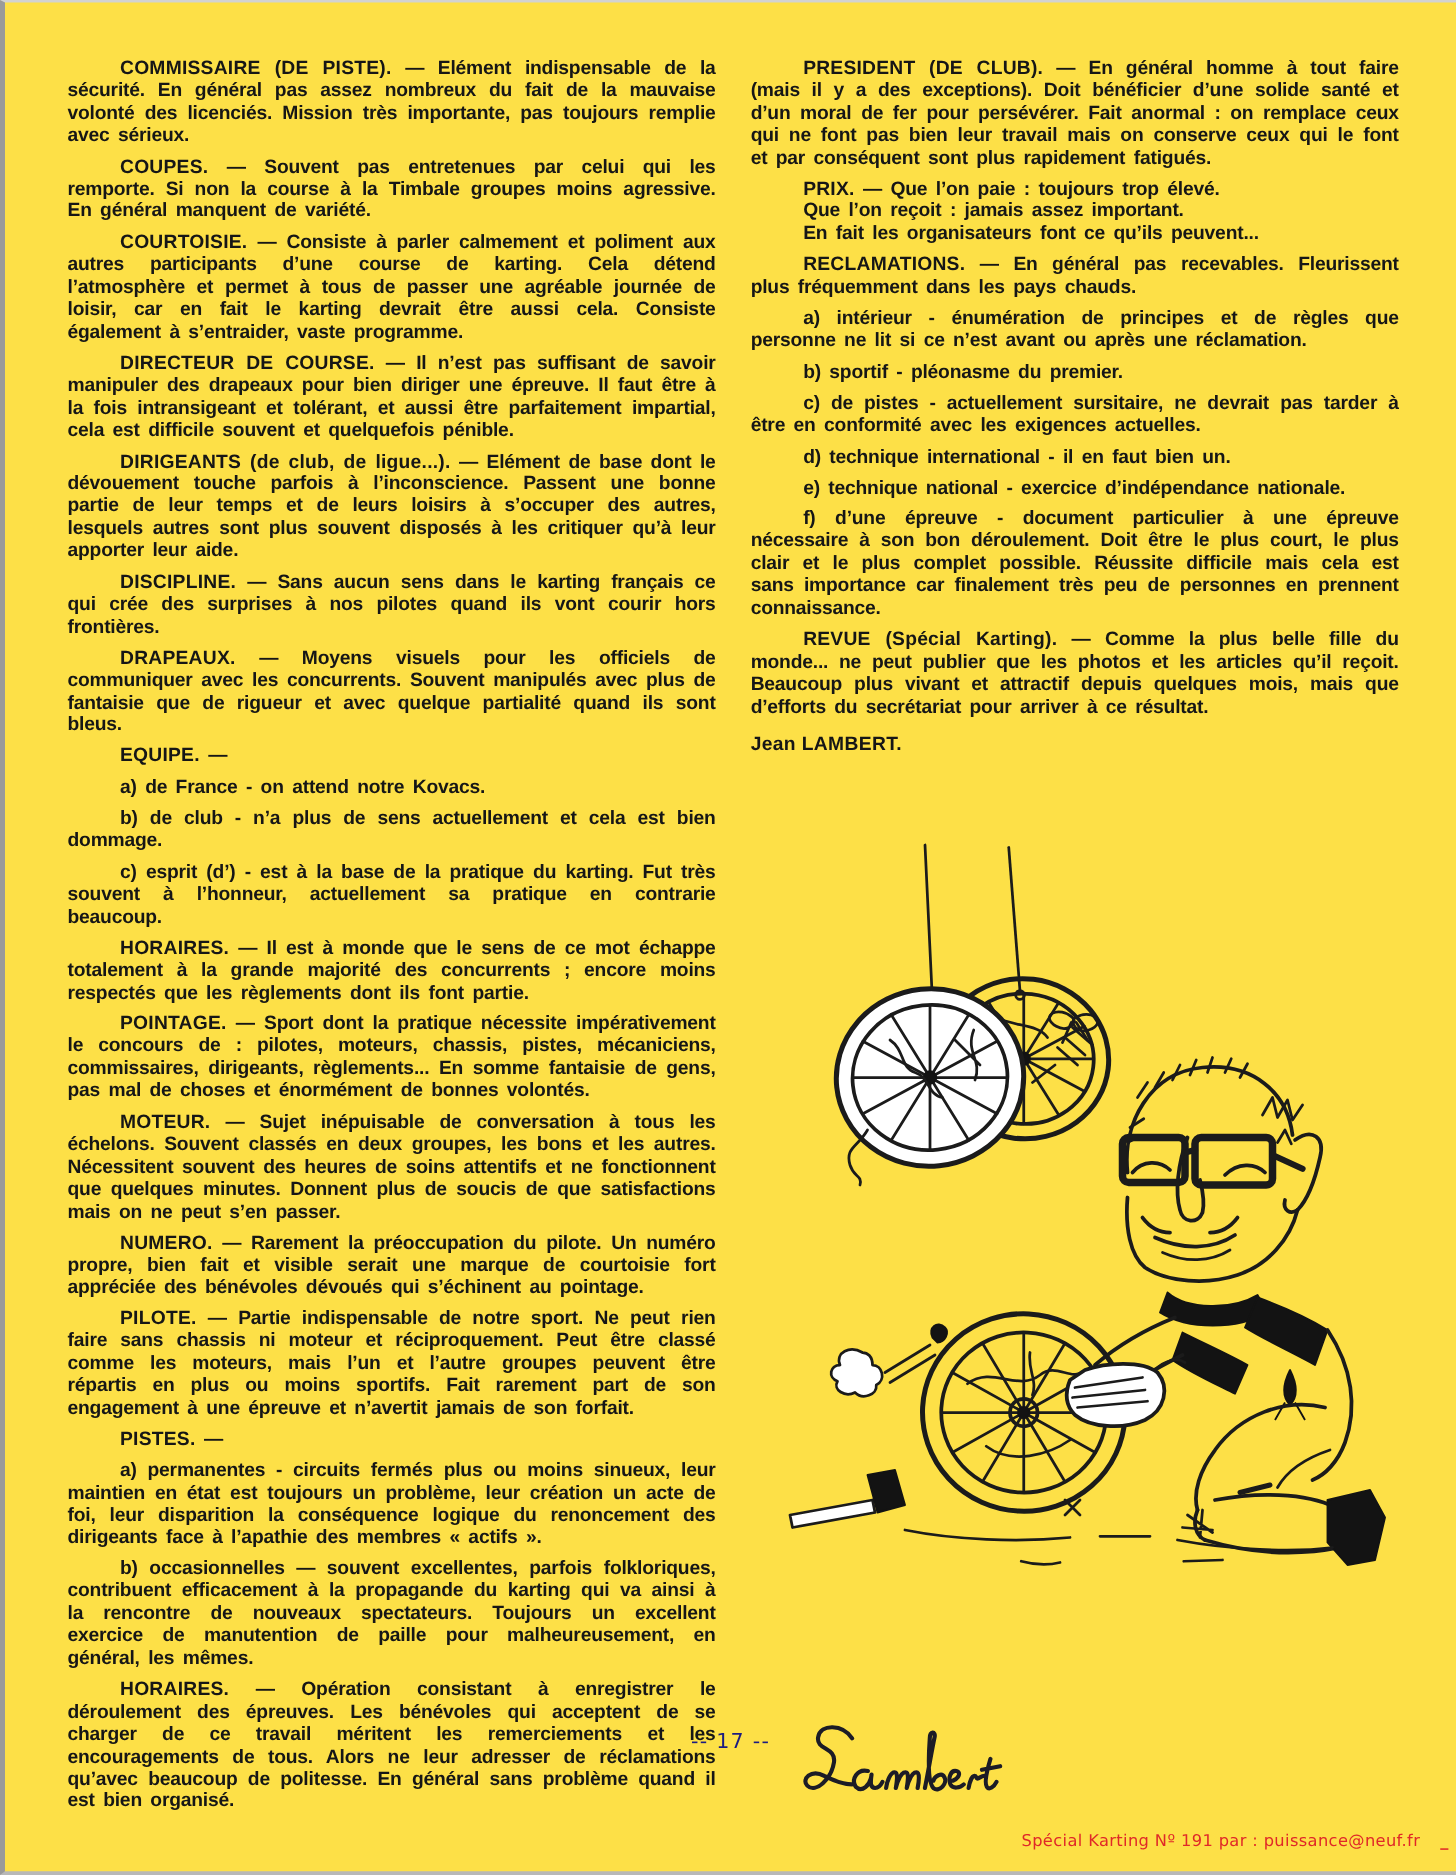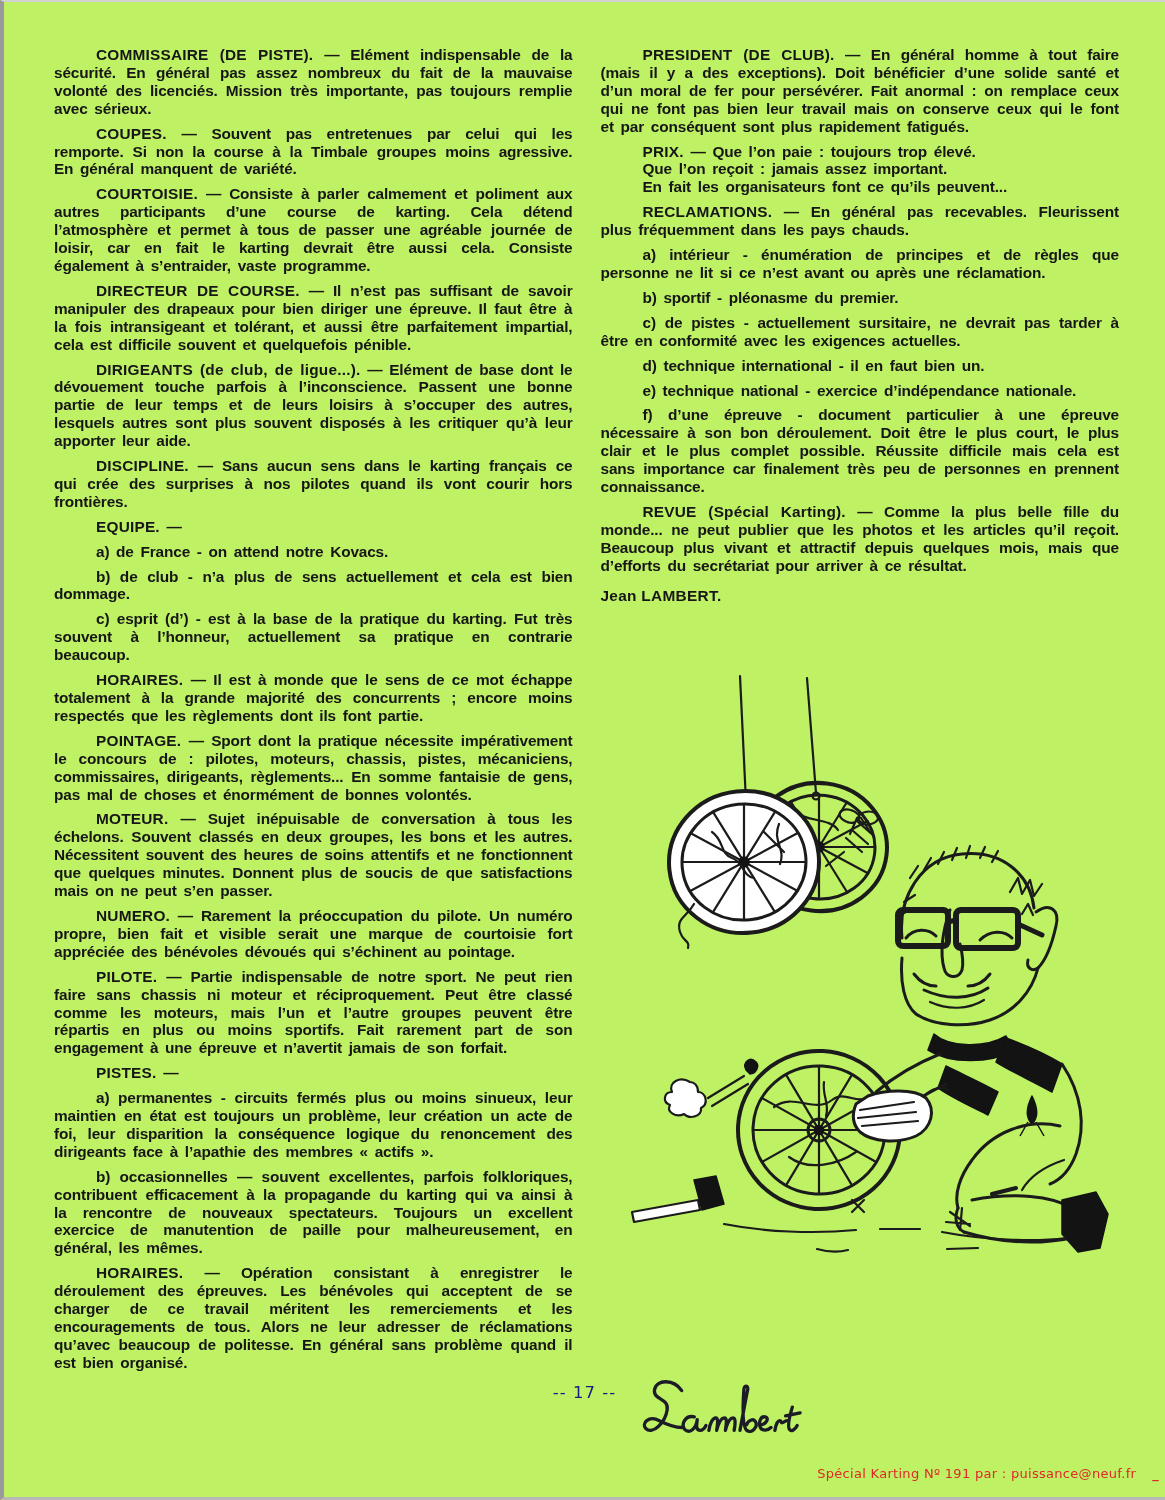--- a/index.html
+++ b/index.html
@@ -1,19 +1,19 @@
 <!DOCTYPE html>
 <html lang="fr"><head>
 <meta charset="utf-8">
 <title>Spécial Karting — page 17</title>
 <style>
   html,body{margin:0;padding:0;background:#ffffff;}
   .page{
     position:relative;width:1165px;height:1500px;box-sizing:border-box;
-    background:#bef264;overflow:hidden;
+    background:#fde047;overflow:hidden;
     border-left:4px solid #9a9a9a;border-top:2px solid #d2d2d2;border-bottom:3px solid #b8b8b8;
     font-family:"Liberation Sans",sans-serif;font-weight:bold;color:#161616;
   }
   .cols{position:absolute;top:44px;left:50px;right:46px;display:flex;gap:28px;}
   .col{width:50%;}
   p.entry{
     margin:0 0 7px 0;text-align:justify;font-size:15.4px;line-height:17.9px;
     text-indent:42px;letter-spacing:-0.15px;word-spacing:2.6px;
   }
   p.m0{margin-bottom:0;}
@@ -48,20 +48,21 @@
 
   <div class="cols">
 
     <div class="col">
       <p class="entry"><span class="term">COMMISSAIRE (DE PISTE).</span><span> — Elément indispensable de la sécurité. En général pas assez nombreux du fait de la mauvaise volonté des licenciés. Mission très importante, pas toujours remplie avec sérieux.</span></p>
       <p class="entry"><span class="term">COUPES.</span><span> — Souvent pas entretenues par celui qui les remporte. Si non la course à la Timbale groupes moins agressive. En général manquent de variété.</span></p>
       <p class="entry"><span class="term">COURTOISIE.</span><span> — Consiste à parler calmement et poliment aux autres participants d’une course de karting. Cela détend l’atmosphère et permet à tous de passer une agréable journée de loisir, car en fait le karting devrait être aussi cela. Consiste également à s’entraider, vaste programme.</span></p>
       <p class="entry"><span class="term">DIRECTEUR DE COURSE.</span><span> — Il n’est pas suffisant de savoir manipuler des drapeaux pour bien diriger une épreuve. Il faut être à la fois intransigeant et tolérant, et aussi être parfaitement impartial, cela est difficile souvent et quelquefois pénible.</span></p>
       <p class="entry"><span class="term">DIRIGEANTS (de club, de ligue...).</span><span> — Elément de base dont le dévouement touche parfois à l’inconscience. Passent une bonne partie de leur temps et de leurs loisirs à s’occuper des autres, lesquels autres sont plus souvent disposés à les critiquer qu’à leur apporter leur aide.</span></p>
       <p class="entry"><span class="term">DISCIPLINE.</span><span> — Sans aucun sens dans le karting français ce qui crée des surprises à nos pilotes quand ils vont courir hors frontières.</span></p>
+      <p class="entry"><span class="term">DRAPEAUX.</span><span> — Moyens visuels pour les officiels de communiquer avec les concurrents. Souvent manipulés avec plus de fantaisie que de rigueur et avec quelque partialité quand ils sont bleus.</span></p>
       <p class="entry"><span class="term">EQUIPE.</span><span> —</span></p>
       <p class="entry">a)  de France - on attend notre Kovacs.</p>
       <p class="entry">b)  de club - n’a plus de sens actuellement et cela est bien dommage.</p>
       <p class="entry">c)  esprit (d’) - est à la base de la pratique du karting. Fut très souvent à l’honneur, actuellement sa pratique en contrarie beaucoup.</p>
       <p class="entry"><span class="term">HORAIRES.</span><span> — Il est à monde que le sens de ce mot échappe totalement à la grande majorité des concurrents ; encore moins respectés que les règlements dont ils font partie.</span></p>
       <p class="entry"><span class="term">POINTAGE.</span><span> — Sport dont la pratique nécessite impérativement le concours de : pilotes, moteurs, chassis, pistes, mécaniciens, commissaires, dirigeants, règlements... En somme fantaisie de gens, pas mal de choses et énormément de bonnes volontés.</span></p>
       <p class="entry"><span class="term">MOTEUR.</span><span> — Sujet inépuisable de conversation à tous les échelons. Souvent classés en deux groupes, les bons et les autres. Nécessitent souvent des heures de soins attentifs et ne fonctionnent que quelques minutes. Donnent plus de soucis de que satisfactions mais on ne peut s’en passer.</span></p>
       <p class="entry"><span class="term">NUMERO.</span><span> — Rarement la préoccupation du pilote. Un numéro propre, bien fait et visible serait une marque de courtoisie fort appréciée des bénévoles dévoués qui s’échinent au pointage.</span></p>
       <p class="entry"><span class="term">PILOTE.</span><span> — Partie indispensable de notre sport. Ne peut rien faire sans chassis ni moteur et réciproquement. Peut être classé comme les moteurs, mais l’un et l’autre groupes peuvent être répartis en plus ou moins sportifs. Fait rarement part de son engagement à une épreuve et n’avertit jamais de son forfait.</span></p>
       <p class="entry"><span class="term">PISTES.</span><span> —</span></p>

